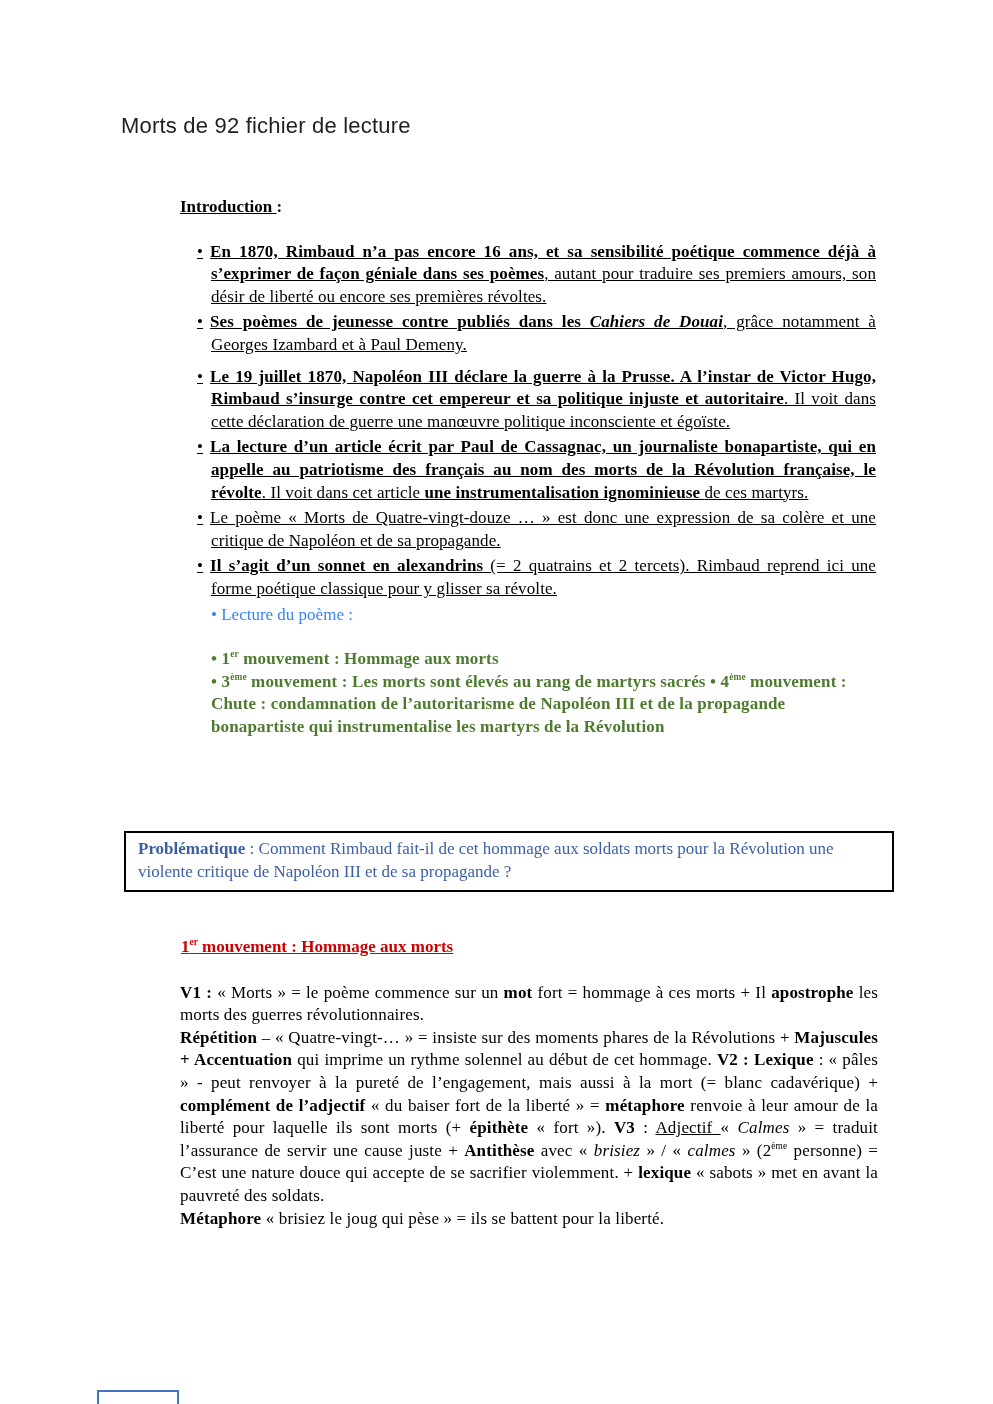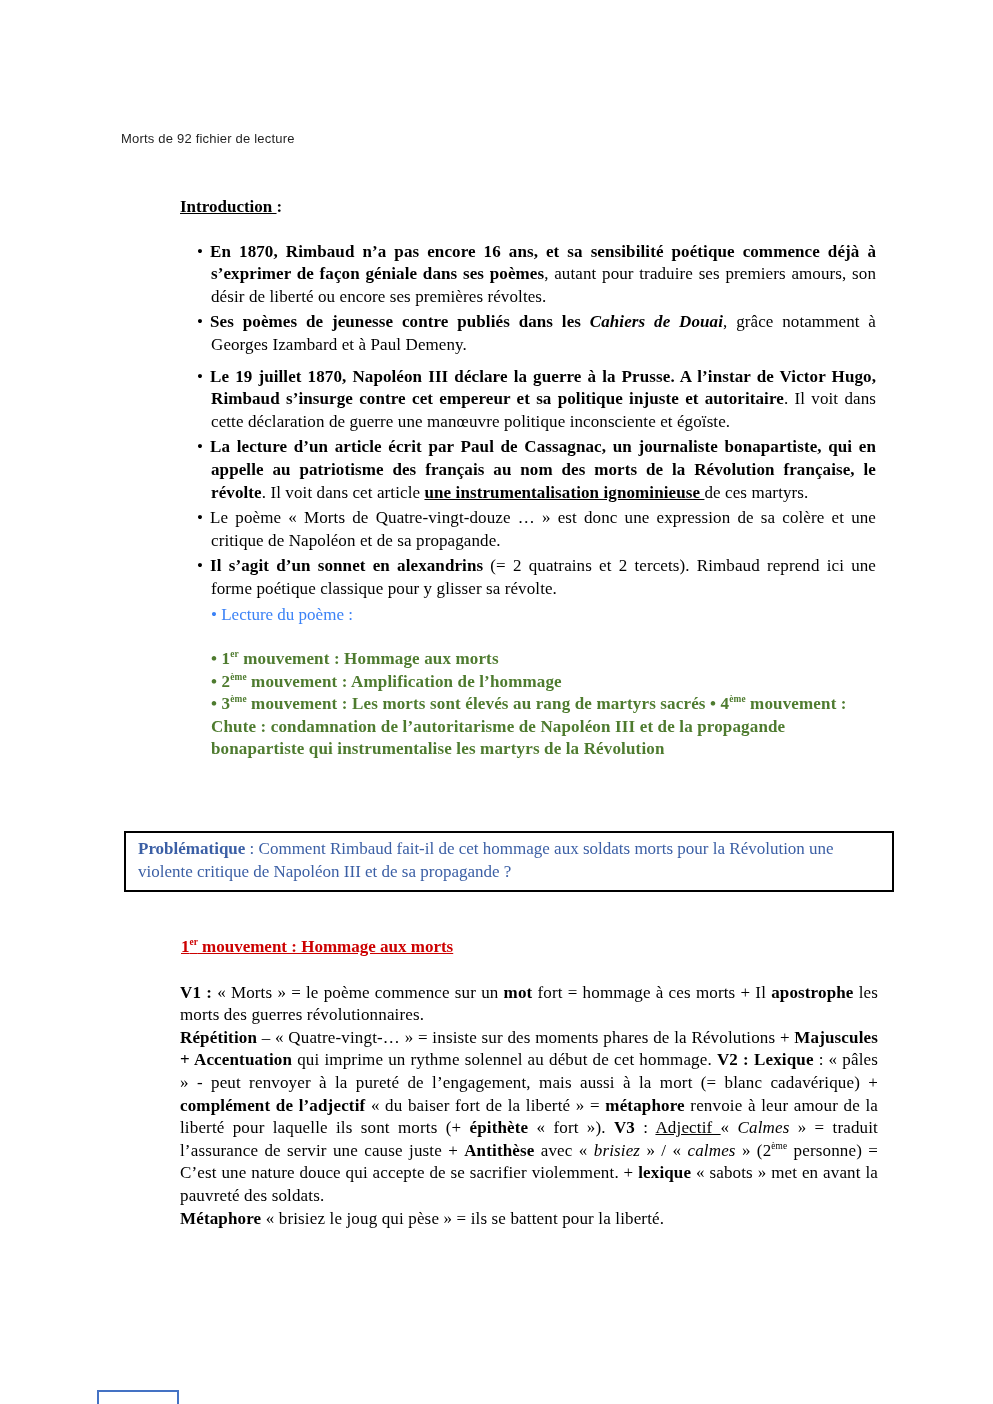--- a/index.html
+++ b/index.html
@@ -10,43 +10,44 @@
     background:#ffffff;
     overflow:hidden;
     font-family:"Liberation Serif", serif;
     font-size:17px;
     line-height:22.6px;
     color:#000000;
   }
   .doc-title{
     position:absolute;
     left:121px;
-    top:128px;
+    top:115px;
     font-family:"Liberation Sans", sans-serif;
-    font-size:13px;
+    font-size:22px;
     color:#1f1f1f;
     letter-spacing:0.2px;
   }
   .content-top{
     position:absolute;
     left:180px;
     top:196px;
     width:696px;
   }
   .intro-heading{
     font-weight:bold;
     margin:0 0 22px 0;
   }
   .intro-heading .uline{text-decoration:underline;}
   .li{
     padding-left:31px;
     text-indent:-14px;
     text-align:justify;
     margin:0 0 3px 0;
     letter-spacing:0.1px;
+    text-decoration:underline;
   }
   .li.gap{margin-bottom:9px;}
   .bullet{margin-right:7px;}
   .lecture-p{
     color:#3b82f6;
     font-weight:normal;
     margin:2px 0 22px 31px;
   }
   .green-p{
     color:#4e7b2f;
@@ -128,21 +129,20 @@
     <div class="li">
       <span class="bullet">•</span><span><span class="seg-n">Le poème « Morts de Quatre-vingt-douze … » est donc une expression de sa colère et  une critique de Napoléon et de sa propagande.</span></span>
     </div>
     <div class="li">
       <span class="bullet">•</span><span><span class="seg-b">Il s’agit d’un sonnet en alexandrins</span><span class="seg-n"> (= 2 quatrains et 2 tercets). Rimbaud reprend ici  une forme poétique classique pour y glisser sa révolte.</span></span>
     </div>
 
     <p class="lecture-p"><span class="seg-n">• Lecture du poème :</span></p>
 
     <p class="green-p"><span class="seg-n">• 1</span><span class="seg-sup">er</span><span class="seg-n"> mouvement : Hommage aux morts</span></p>
-    <p class="green-p"><span class="seg-n">• 2</span><span class="seg-sup">ème</span><span class="seg-n"> mouvement : Amplification de l’hommage</span></p>
     <p class="green-p"><span class="seg-n">• 3</span><span class="seg-sup">ème</span><span class="seg-n"> mouvement : Les morts sont élevés au rang de martyrs sacrés • 4</span><span class="seg-sup">ème</span><span class="seg-n"> mouvement : Chute : condamnation de l’autoritarisme de Napoléon III et de la propagande bonapartiste qui instrumentalise les martyrs de la Révolution</span></p>
 
   </div>
 
   <div class="prob-box">
     <span class="prob-head">Problématique </span><span>: Comment Rimbaud fait-il de cet hommage aux soldats morts pour la Révolution une violente critique de Napoléon III et de sa propagande ?</span>
   </div>
 
   <div class="section1">
     <div class="sec-heading"><span class="seg-n">1</span><span class="seg-sup">er</span><span class="seg-n"> mouvement : Hommage aux morts </span></div>

